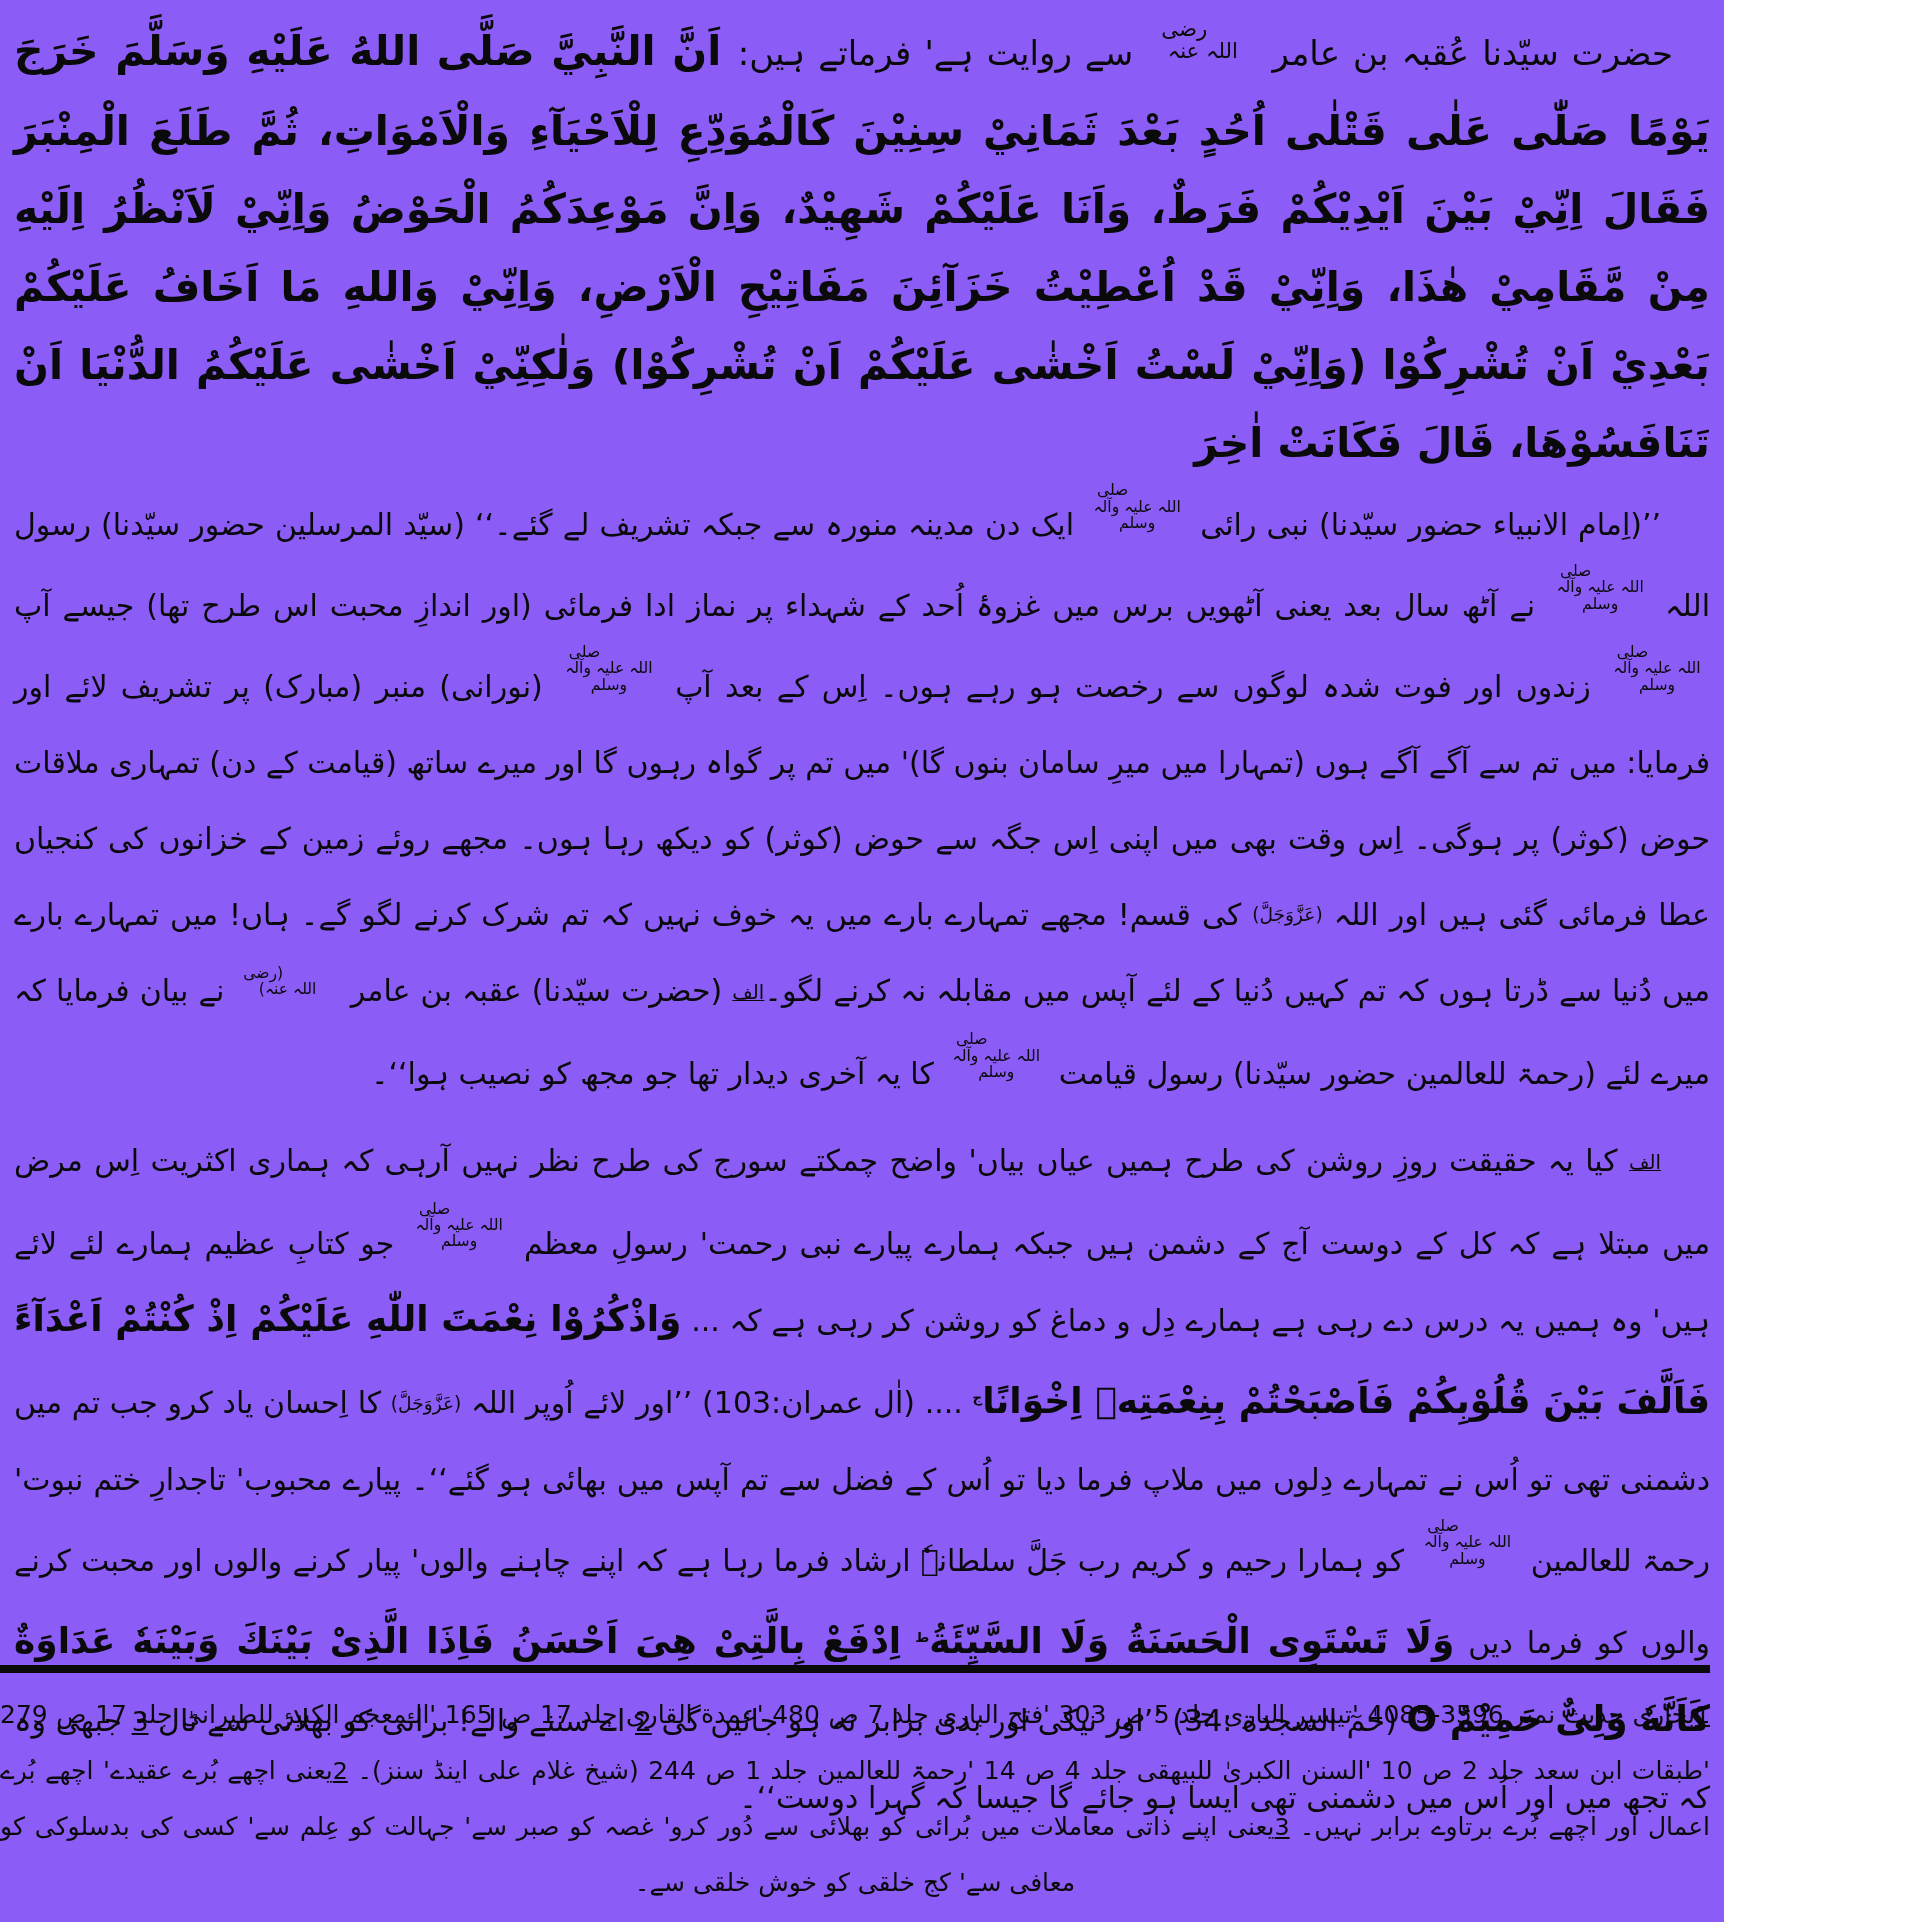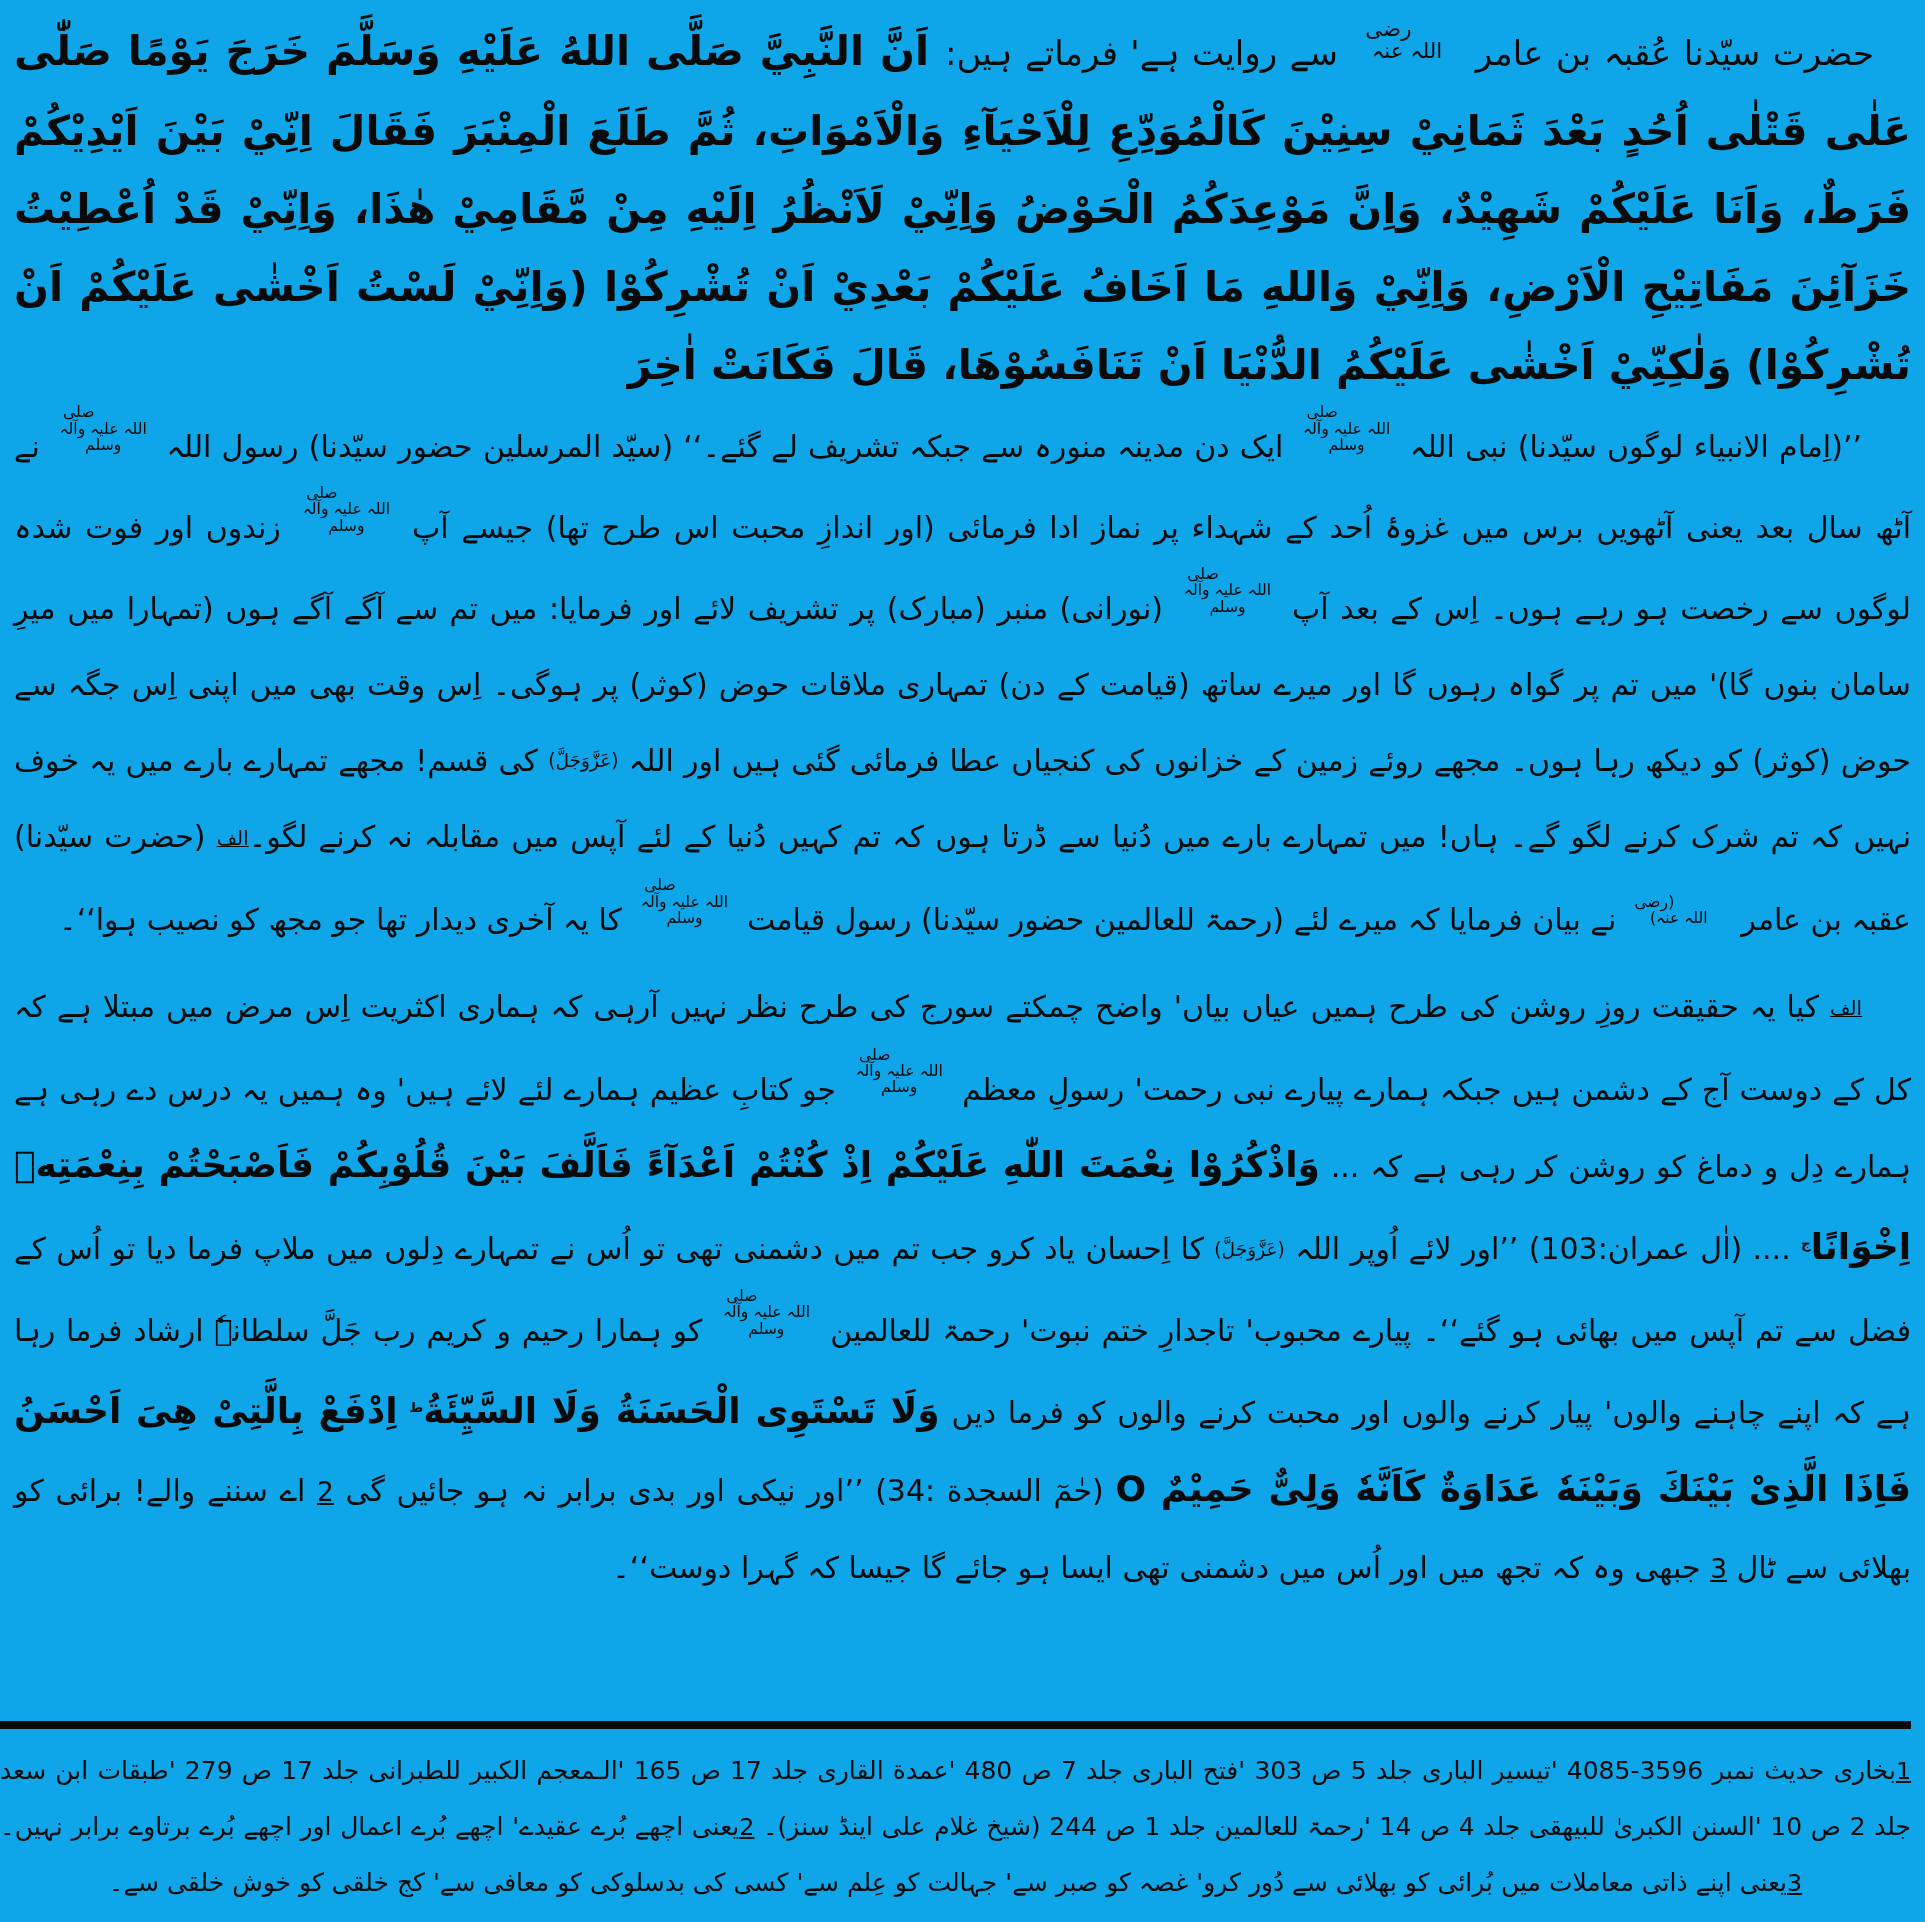--- a/index.html
+++ b/index.html
@@ -4,26 +4,26 @@
 <style>
   html,body{margin:0;padding:0;background:#ffffff;}
   body{
     width:1925px;height:1922px;
     font-family:"DejaVu Sans", sans-serif;
     color:#0a0a0a;
     overflow:hidden;
   }
   .page{
     position:relative;
-    width:1925px;height:1922px;
+    width:1724px;height:1922px;
     box-sizing:border-box;
     padding:12.4px 14px 0 14px;
     direction:rtl;
     unicode-bidi:embed;
-    background:#0ea5e9;
+    background:#8b5cf6;
     overflow:hidden;
   }
   p{margin:0;}
   
   .hadith-main{
     font-size:41px;
     font-weight:bold;
     line-height:78px;
     text-align:justify;
     text-indent:37px;
@@ -109,21 +109,21 @@
 <div class="page">
 
   <p class="hadith-main">
     <span class="urdu-inline">حضرت سیّدنا عُقبہ بن عامر</span>
     <span class="hon">رضی اللہ عنہ</span>
     <span class="urdu-inline">سے روایت ہے' فرماتے ہیں:</span>
     <span>اَنَّ النَّبِيَّ صَلَّى اللهُ عَلَيْهِ وَسَلَّمَ خَرَجَ يَوْمًا صَلّٰى عَلٰى قَتْلٰى اُحُدٍ بَعْدَ ثَمَانِيْ سِنِيْنَ كَالْمُوَدِّعِ لِلْاَحْيَآءِ وَالْاَمْوَاتِ، ثُمَّ طَلَعَ الْمِنْبَرَ فَقَالَ اِنِّيْ بَيْنَ اَيْدِيْكُمْ فَرَطٌ، وَاَنَا عَلَيْكُمْ شَهِيْدٌ، وَاِنَّ مَوْعِدَكُمُ الْحَوْضُ وَاِنِّيْ لَاَنْظُرُ اِلَيْهِ مِنْ مَّقَامِيْ هٰذَا، وَاِنِّيْ قَدْ اُعْطِيْتُ خَزَآئِنَ مَفَاتِيْحِ الْاَرْضِ، وَاِنِّيْ وَاللهِ مَا اَخَافُ عَلَيْكُمْ بَعْدِيْ اَنْ تُشْرِكُوْا (وَاِنِّيْ لَسْتُ اَخْشٰى عَلَيْكُمْ اَنْ تُشْرِكُوْا) وَلٰكِنِّيْ اَخْشٰى عَلَيْكُمُ الدُّنْيَا اَنْ تَنَافَسُوْهَا، قَالَ فَكَانَتْ اٰخِرَ</span>
   </p>
 
   <p class="urdu-para">
-    <span>’’(اِمام الانبیاء لوگوں سیّدنا) نبی اللہ</span>
+    <span>’’(اِمام الانبیاء حضور سیّدنا) نبی رائی</span>
     <span class="hon">صلی اللہ علیہ وآلہ وسلم</span>
     <span>ایک دن مدینہ منورہ سے جبکہ تشریف لے گئے۔‘‘ (سیّد المرسلین حضور سیّدنا) رسول اللہ</span>
     <span class="hon">صلی اللہ علیہ وآلہ وسلم</span>
     <span>نے آٹھ سال بعد یعنی آٹھویں برس میں غزوۂ اُحد کے شہداء پر نماز ادا فرمائی (اور اندازِ محبت اس طرح تھا) جیسے آپ</span>
     <span class="hon">صلی اللہ علیہ وآلہ وسلم</span>
     <span>زندوں اور فوت شدہ لوگوں سے رخصت ہو رہے ہوں۔ اِس کے بعد آپ</span>
     <span class="hon">صلی اللہ علیہ وآلہ وسلم</span>
     <span>(نورانی) منبر (مبارک) پر تشریف لائے اور فرمایا: میں تم سے آگے آگے ہوں (تمہارا میں میرِ سامان بنوں گا)' میں تم پر گواہ رہوں گا اور میرے ساتھ (قیامت کے دن) تمہاری ملاقات حوض (کوثر) پر ہوگی۔ اِس وقت بھی میں اپنی اِس جگہ سے حوض (کوثر) کو دیکھ رہا ہوں۔ مجھے روئے زمین کے خزانوں کی کنجیاں عطا فرمائی گئی ہیں اور اللہ</span>
     <span class="hon-inlined">(عَزَّوَجَلَّ)</span>
     <span>کی قسم! مجھے تمہارے بارے میں یہ خوف نہیں کہ تم شرک کرنے لگو گے۔ ہاں! میں تمہارے بارے میں دُنیا سے ڈرتا ہوں کہ تم کہیں دُنیا کے لئے آپس میں مقابلہ نہ کرنے لگو۔</span><span class="alif-ref">الف</span>

